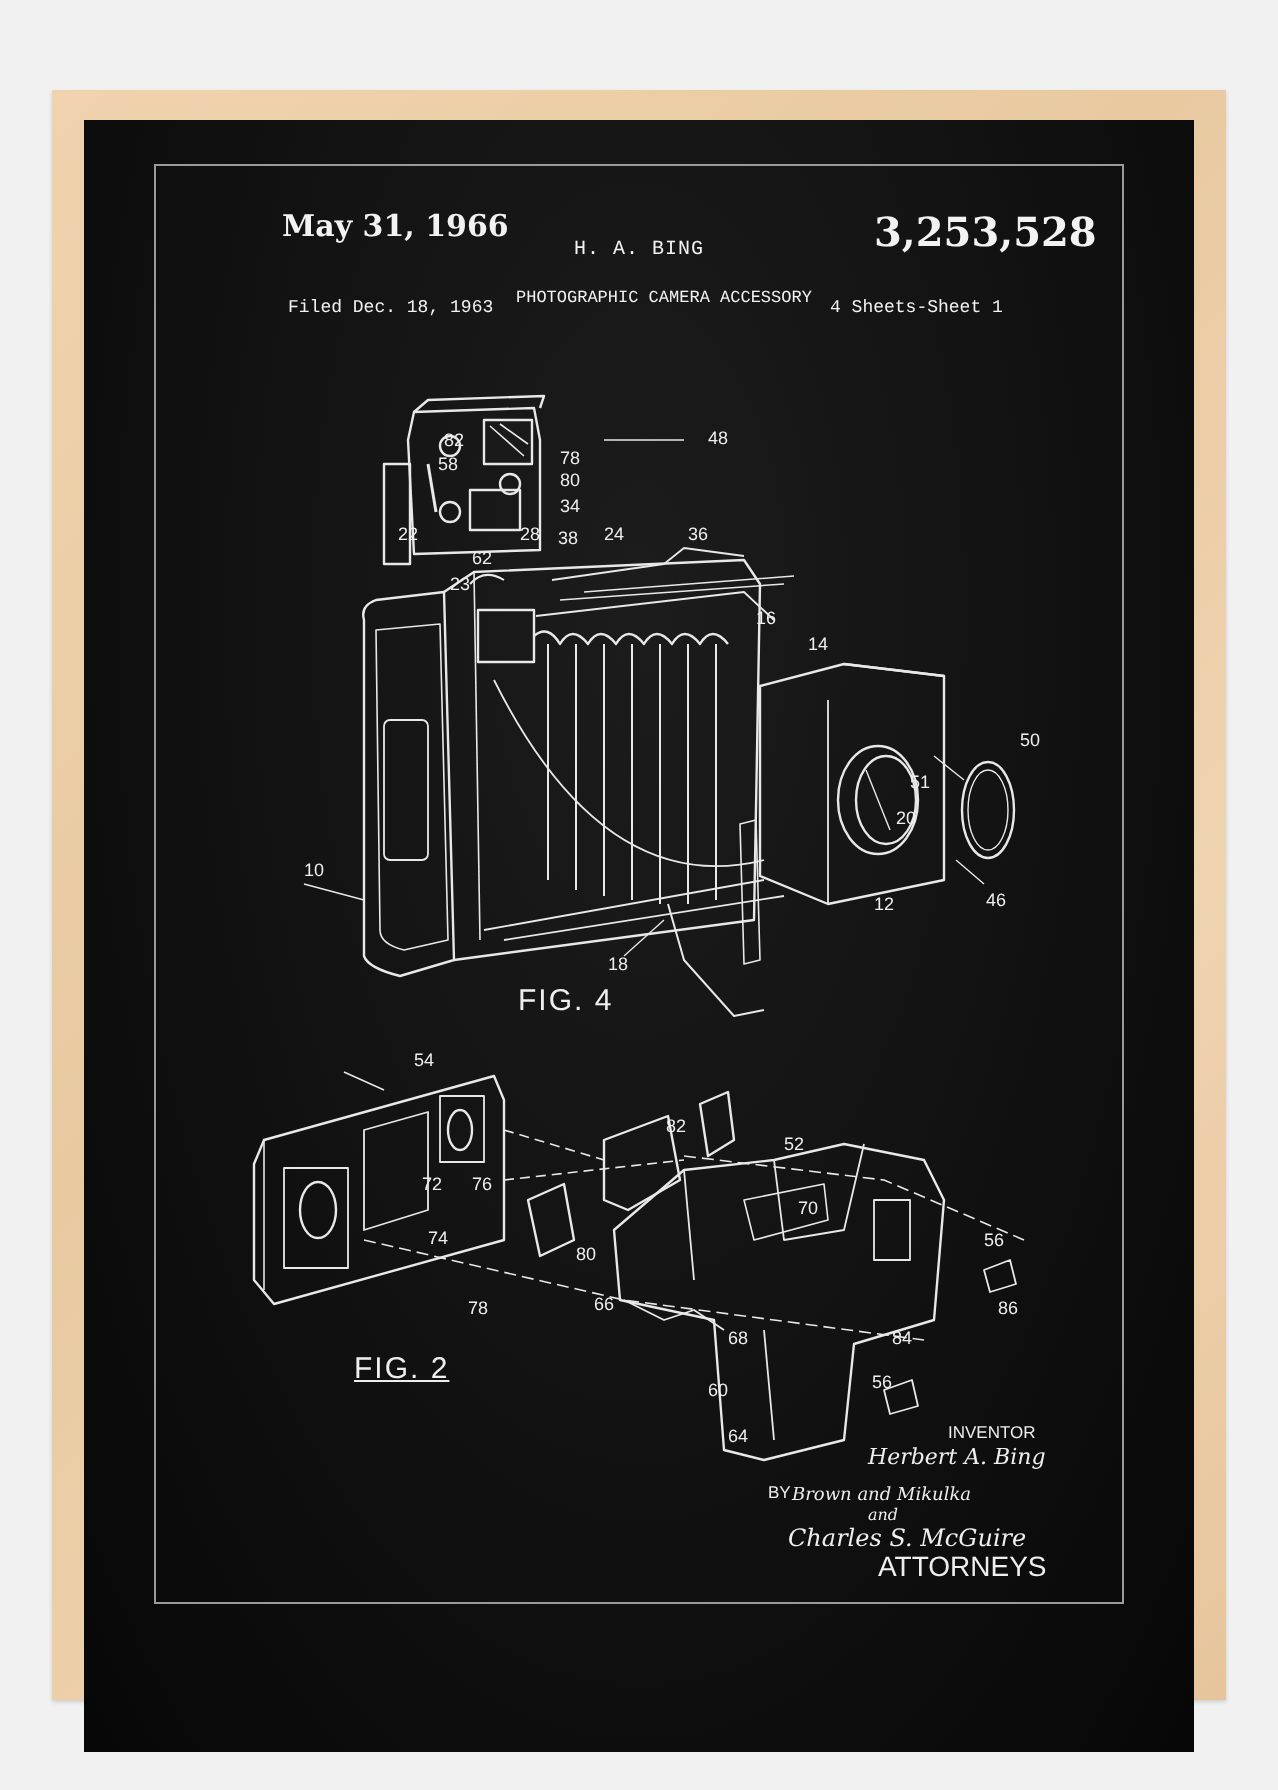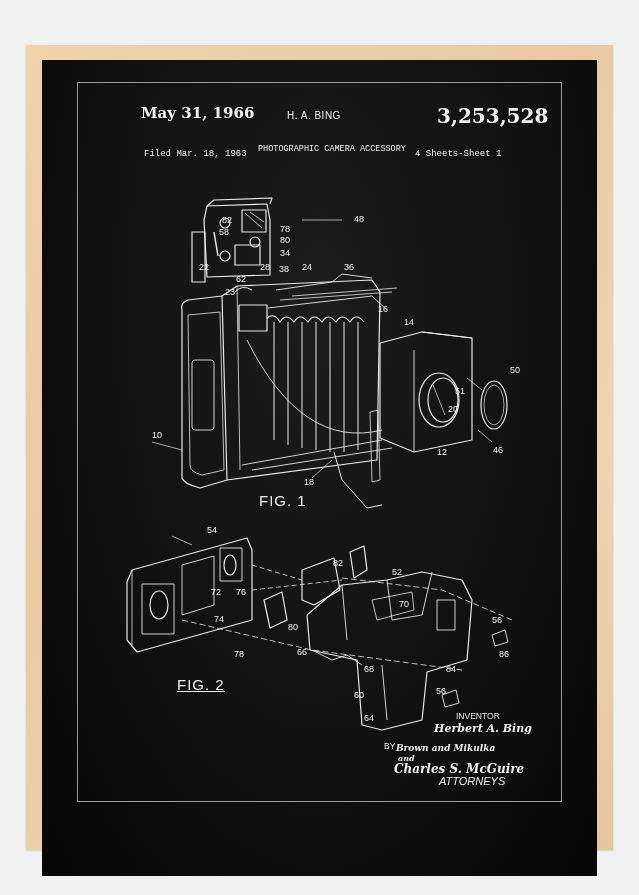--- a/index.html
+++ b/index.html
@@ -6,44 +6,44 @@
   body { width:639px; height:895px; background:#f1f1f1; position:relative; overflow:hidden; font-family:"DejaVu Serif", serif; }
   .frame { position:absolute; left:26px; top:45px; width:587px; height:805px;
     background:linear-gradient(135deg,#f0d3ae 0%,#e8c9a0 40%,#efd4b0 70%,#e6c59c 100%);
     box-shadow:0 1px 2px rgba(0,0,0,0.15); }
   .poster { position:absolute; left:42px; top:60px; width:555px; height:816px;
     background:radial-gradient(ellipse at 50% 30%,#1c1c1c 0%,#111 55%,#070707 100%); overflow:hidden; }
   .border-line { position:absolute; left:35px; top:22px; width:485px; height:720px; border:1px solid #9a9a9a; box-sizing:border-box; }
   .t { position:absolute; color:#f2f2f2; white-space:nowrap; }
   .date { left:99px; top:44px; font-family:"DejaVu Serif",serif; font-weight:bold; font-size:15px; }
   .num { left:395px; top:44px; font-family:"DejaVu Serif",serif; font-weight:bold; font-size:20px; }
-  .inv { left:245px; top:50px; font-family:Liberation Sans, sans-serif; font-size:10px; letter-spacing:0.5px; }
+  .inv { left:245px; top:60px; font-family:Liberation Mono, monospace; font-size:10px; letter-spacing:0.5px; }
   .title { left:216px; top:84px; font-family:"Liberation Mono",monospace; font-size:8.5px;text-align:center; }
   .filed { left:102px; top:89px; font-family:"Liberation Mono",monospace; font-size:9px; }
   .sheets { left:373px; top:89px; font-family:"Liberation Mono",monospace; font-size:9px; }
   .fig { position:absolute; font-family:"Liberation Sans",sans-serif; color:#eee; font-size:15px; letter-spacing:1px; }
   .fig1 { left:217px; top:432px; }
   .fig2 { left:135px; top:616px;text-decoration:underline; }
   .sig-label { position:absolute; font-family:"Liberation Sans",sans-serif; color:#eee; font-size:8.5px; }
-  .script { position:absolute; font-family:"DejaVu Serif",serif; font-style:italic; color:#eee; font-size:10px;font-weight:bold; }
+  .script { position:absolute; font-family:"DejaVu Serif",serif; font-style:italic; color:#eee; font-size:10px; }
   svg.draw { position:absolute; left:0; top:0; }
   .lbl { font-family:"Liberation Sans",sans-serif; font-size:9px; fill:#eee; }
 </style>
 </head>
 <body>
 
 <div class="frame"></div>
 <div class="poster">
   <div class="border-line"></div>
 
   <div class="t date">May 31, 1966</div>
   <div class="t inv">H. A. BING</div>
   <div class="t num">3,253,528</div>
   <div class="t title">PHOTOGRAPHIC CAMERA ACCESSORY</div>
-  <div class="t filed">Filed Mar. 18, 1963</div>
+  <div class="t filed">Filed Dec. 18, 1963</div>
   <div class="t sheets">4 Sheets-Sheet 1</div>
 
   <svg class="draw" width="555" height="776" viewBox="0 0 555 776">
     <g fill="none" stroke="#e8e8e8" stroke-width="1.2" stroke-linejoin="round">
 
       <g>
         <path d="M162 160 L165 146 L225 144 L228 160 L228 215 L165 217 Z"></path>
         <path d="M165 146 L172 140 L230 138 L228 144"></path>
         <rect x="200" y="150" width="24" height="22" fill="#1a1a1a"></rect>
         <path d="M203 153 L220 168 M208 152 L222 162" stroke-width="0.8"></path>
@@ -156,23 +156,23 @@
       <text x="255" y="595">66</text>
       <text x="457" y="597">86</text>
       <text x="322" y="612">68</text>
       <text x="404" y="612">84</text>
       <text x="394" y="634">56</text>
       <text x="312" y="638">60</text>
       <text x="322" y="661">64</text>
     </g>
   </svg>
 
-  <div class="fig fig1">FIG. 1</div>
+  <div class="fig fig1">FIG. 4</div>
   <div class="fig fig2">FIG. 2</div>
 
-  <div class="sig-label" style="left:414px;top:651px;">INVENTOR</div>
+  <div class="sig-label" style="left:432px;top:651px;">INVENTOR</div>
   <div class="script" style="left:392px;top:662px;font-size:11px;">Herbert A. Bing</div>
   <div class="sig-label" style="left:342px;top:681px;">BY</div>
   <div class="script" style="left:354px;top:683px;font-size:9px;">Brown and Mikulka</div>
-  <div class="script" style="left:356px;top:693px;font-size:8px;">and</div>
+  <div class="script" style="left:392px;top:693px;font-size:8px;">and</div>
   <div class="script" style="left:352px;top:702px;font-size:12px;">Charles S. McGuire</div>
-  <div class="sig-label" style="left:397px;top:715px;font-size:11px;font-style:italic;">ATTORNEYS</div>
+  <div class="sig-label" style="left:397px;top:715px;font-size:14px;">ATTORNEYS</div>
 </div>
 
 </body></html>

